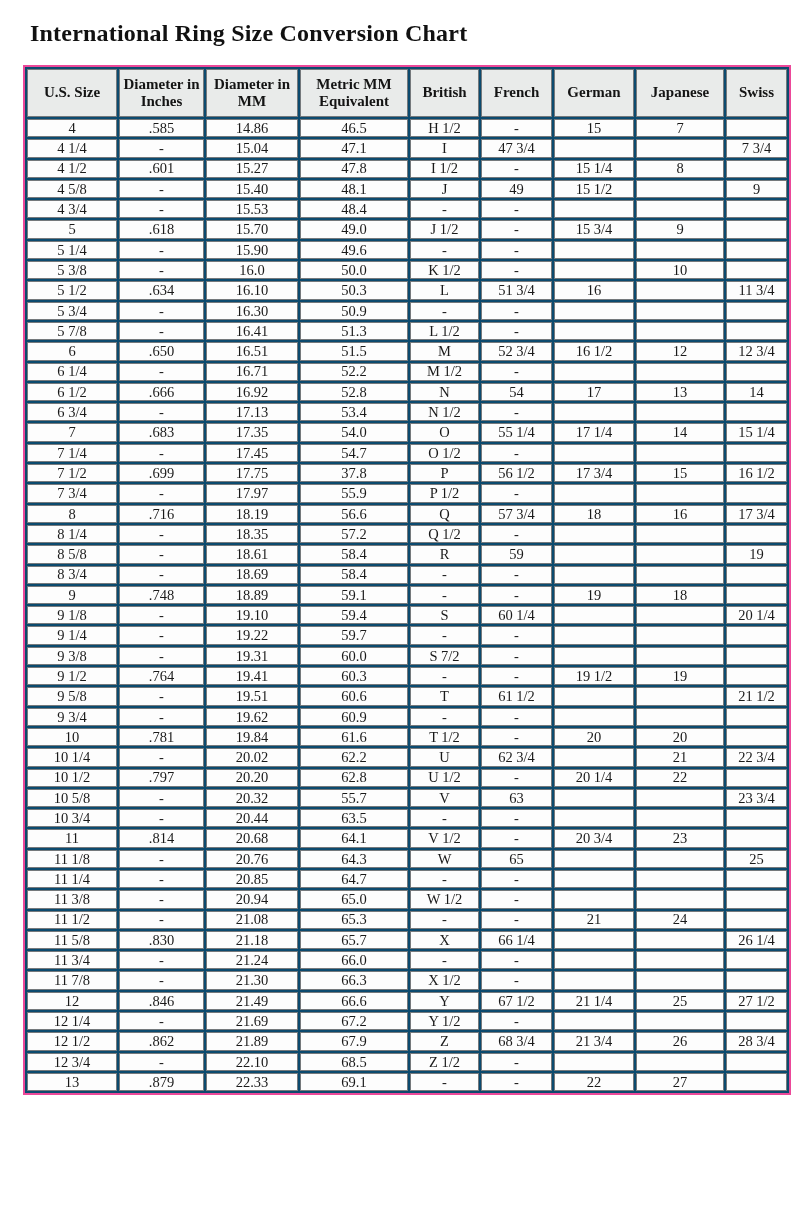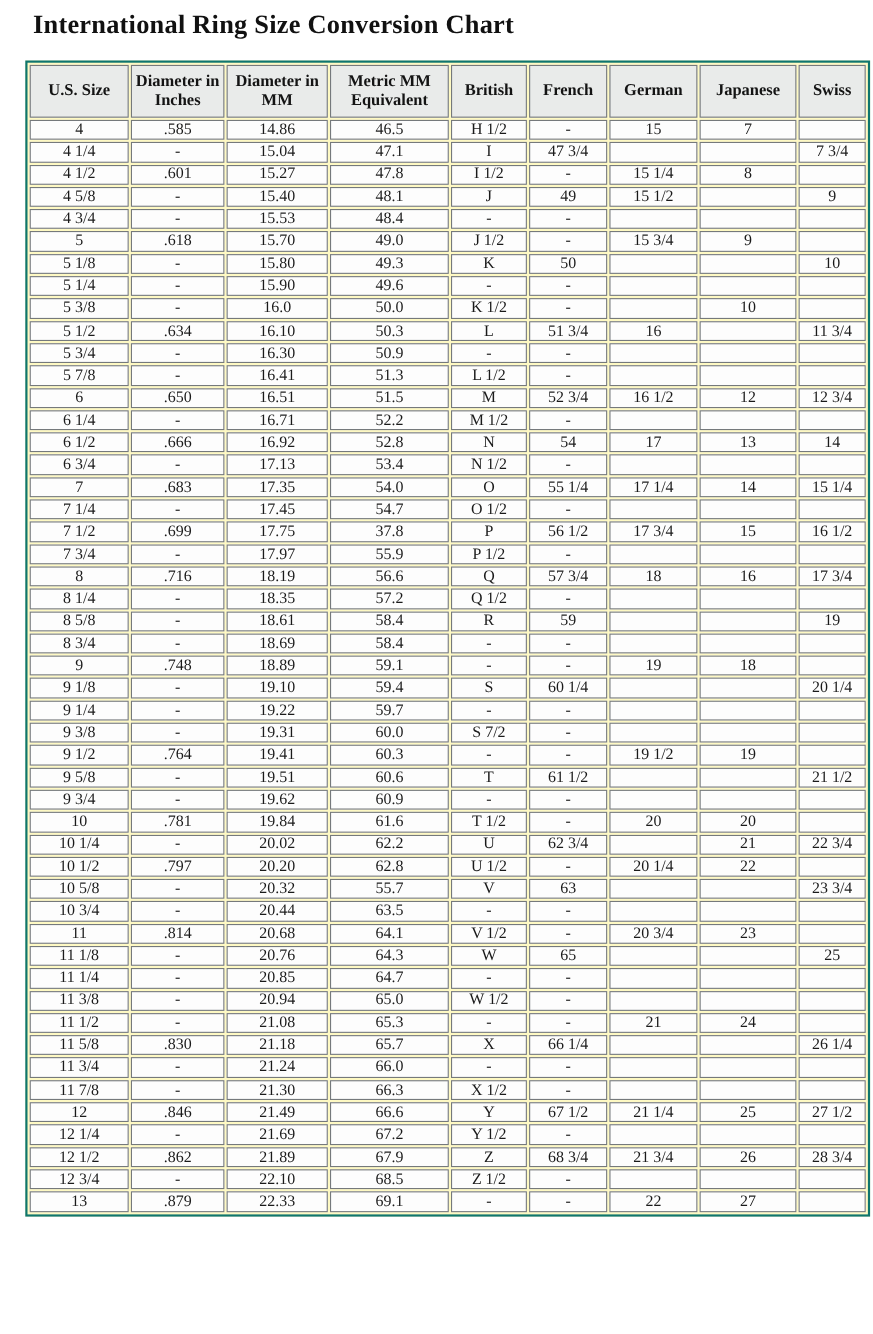--- a/index.html
+++ b/index.html
@@ -10,38 +10,38 @@
   }
   body {
     font-family: "Liberation Serif", serif;
     color: #1a1a1a;
     -webkit-font-smoothing: antialiased;
   }
   .page {
     width: 794px;
     min-height: 1213px;
     box-sizing: border-box;
-    padding-top: 10px;
+    padding-top: 20px;
   }
   h1.title {
     font-family: "Liberation Serif", serif;
     font-weight: bold;
     font-size: 24px;
     letter-spacing: 0.2px;
     margin: 0 0 18px 30px;
     color: #111111;
   }
   table.ring-table {
     margin-left: 23px;
     width: 748px;
     table-layout: fixed;
     border-collapse: separate;
     border-spacing: 2px;
-    background: #fef9c3;
-    border: 2px solid #0f766e;
+    background: #0c4a6e;
+    border: 2px solid #ec4899;
   }
   table.ring-table th,
   table.ring-table td {
     border: 1px solid #75797c;
     text-align: center;
     vertical-align: middle;
     overflow: hidden;
     white-space: nowrap;
   }
   table.ring-table th {
@@ -164,31 +164,20 @@
           <td>.618</td>
           <td>15.70</td>
           <td>49.0</td>
           <td>J 1/2</td>
           <td>-</td>
           <td>15 3/4</td>
           <td>9</td>
           <td>&nbsp;</td>
         </tr>
         <tr>
-          <td>5 1/8</td>
-          <td>-</td>
-          <td>15.80</td>
-          <td>49.3</td>
-          <td>K</td>
-          <td>50</td>
-          <td>&nbsp;</td>
-          <td>&nbsp;</td>
-          <td>10</td>
-        </tr>
-        <tr>
           <td>5 1/4</td>
           <td>-</td>
           <td>15.90</td>
           <td>49.6</td>
           <td>-</td>
           <td>-</td>
           <td>&nbsp;</td>
           <td>&nbsp;</td>
           <td>&nbsp;</td>
         </tr>

